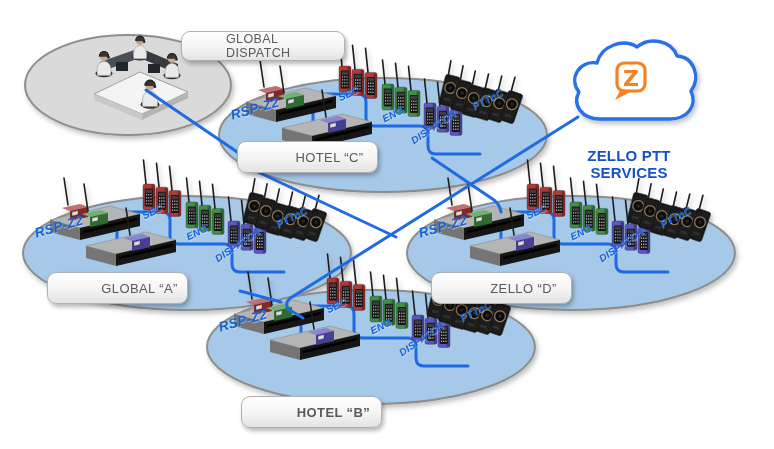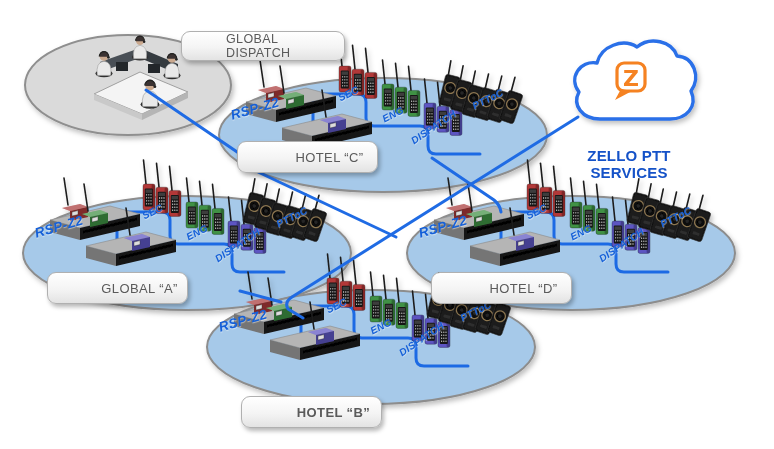--- a/index.html
+++ b/index.html
@@ -215,17 +215,17 @@
     <span class="cl-label cl-rsp">RSP-Z2</span>
     <span class="cl-label cl-sec">SEC</span>
     <span class="cl-label cl-eng">ENG</span>
     <span class="cl-label cl-dsp">DISPATCH</span>
     <span class="cl-label cl-ptt">PTToC</span>
   </div>
 
   <div class="bubble" id="bub-dispatch">GLOBAL DISPATCH</div>
   <div class="bubble" id="bub-c">HOTEL “C”</div>
   <div class="bubble" id="bub-a">GLOBAL “A”</div>
-  <div class="bubble" id="bub-d">HOTEL “D”</div>
+  <div class="bubble" id="bub-d">ZELLO “D”</div>
   <div class="bubble" id="bub-b">HOTEL “B”</div>
 
   <div id="cloud-label">ZELLO PTT SERVICES</div>
 </div>
 
 </body></html>

